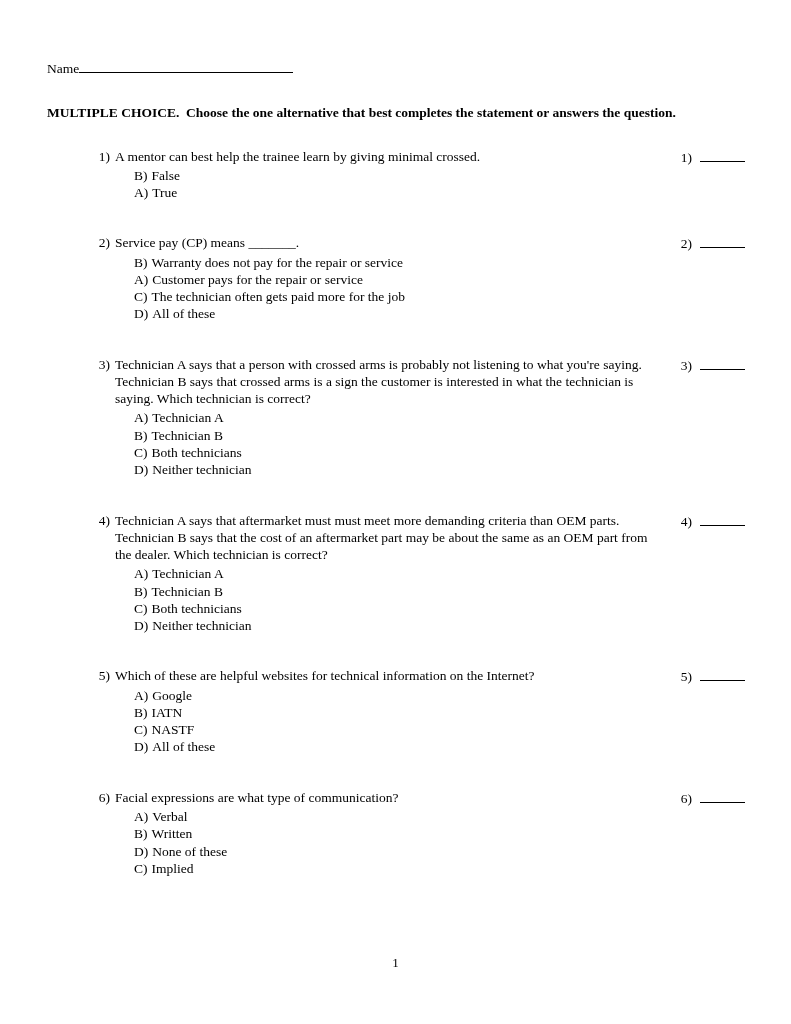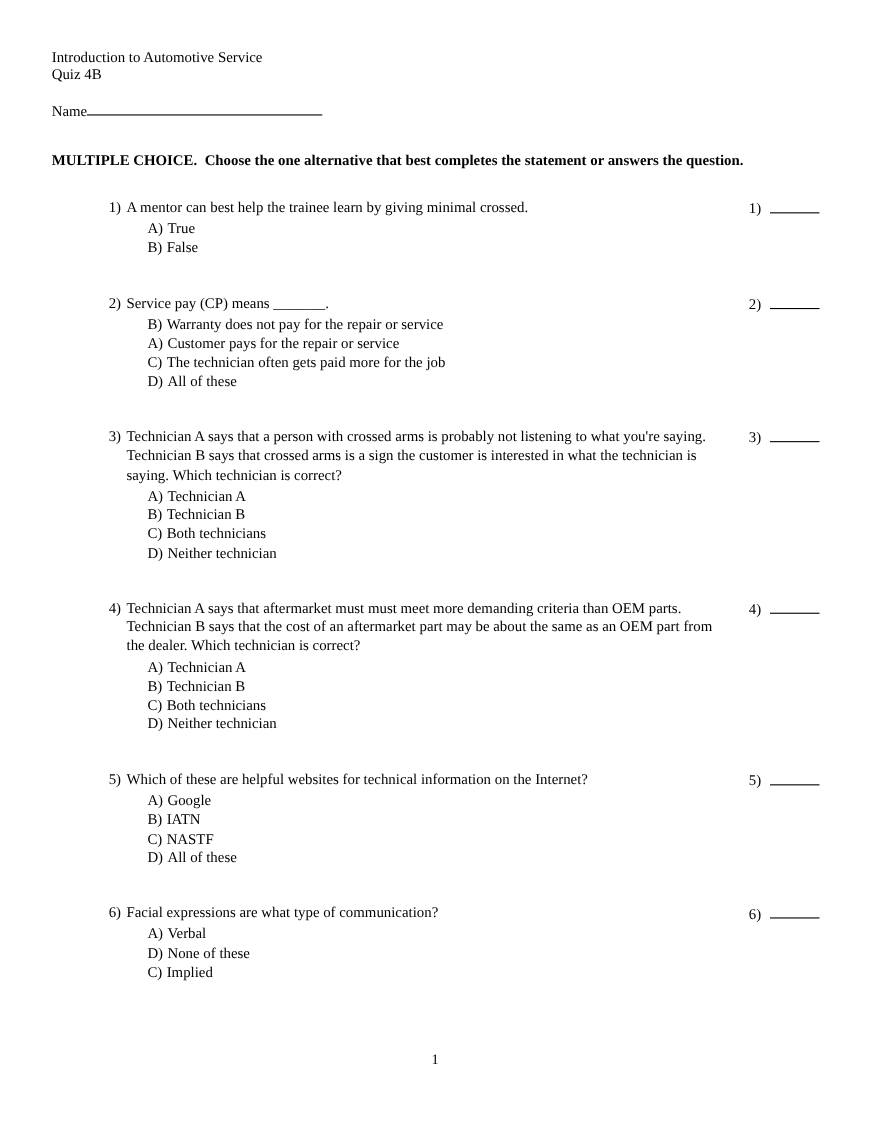--- a/index.html
+++ b/index.html
@@ -38,39 +38,35 @@
     position:absolute; bottom:52px; left:0; right:0;
     text-align:center; font-size:13px;
   }
 </style>
 </head>
 <body>
 
 <div class="page">
   <div class="content">
 
-    <div class="doc-header">
-      <div>Introduction to Automotive Service</div>
-      <div>Quiz 4B</div>
-    </div>
 
     <div class="name-row">
       <span>Name</span><span class="name-line"></span>
     </div>
 
     <div class="instructions">MULTIPLE CHOICE.  Choose the one alternative that best completes the statement or answers the question.</div>
 
     <div class="questions" id="questions">
         <div class="question">
           <div class="q-num">1)</div>
           <div class="q-body">
             <div class="q-text">A mentor can best help the trainee learn by giving minimal crossed.</div>
             <div class="choices">
+              <div class="choice"><span class="letter">B)</span><span class="ctext">False</span></div>
               <div class="choice"><span class="letter">A)</span><span class="ctext">True</span></div>
-              <div class="choice"><span class="letter">B)</span><span class="ctext">False</span></div>
             </div>
           </div>
           <div class="q-answer"><span>1)</span><span class="answer-blank"></span></div>
         </div>
         <div class="question">
           <div class="q-num">2)</div>
           <div class="q-body">
             <div class="q-text">Service pay (CP) means _______.</div>
             <div class="choices">
               <div class="choice"><span class="letter">B)</span><span class="ctext">Warranty does not pay for the repair or service</span></div>
@@ -119,20 +115,21 @@
             </div>
           </div>
           <div class="q-answer"><span>5)</span><span class="answer-blank"></span></div>
         </div>
         <div class="question">
           <div class="q-num">6)</div>
           <div class="q-body">
             <div class="q-text">Facial expressions are what type of communication?</div>
             <div class="choices">
               <div class="choice"><span class="letter">A)</span><span class="ctext">Verbal</span></div>
+              <div class="choice"><span class="letter">B)</span><span class="ctext">Written</span></div>
               <div class="choice"><span class="letter">D)</span><span class="ctext">None of these</span></div>
               <div class="choice"><span class="letter">C)</span><span class="ctext">Implied</span></div>
             </div>
           </div>
           <div class="q-answer"><span>6)</span><span class="answer-blank"></span></div>
         </div>
       </div>
 
   </div>
 

